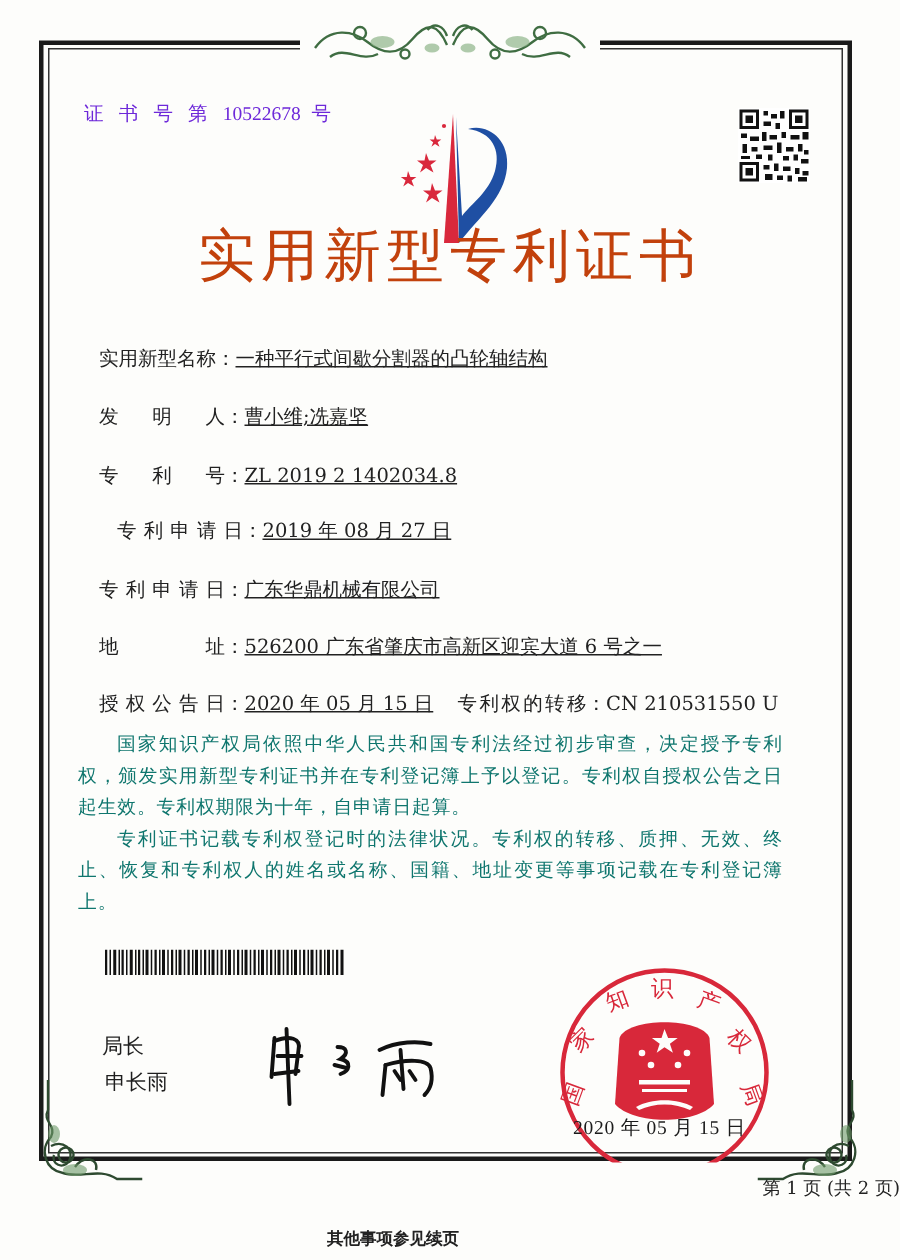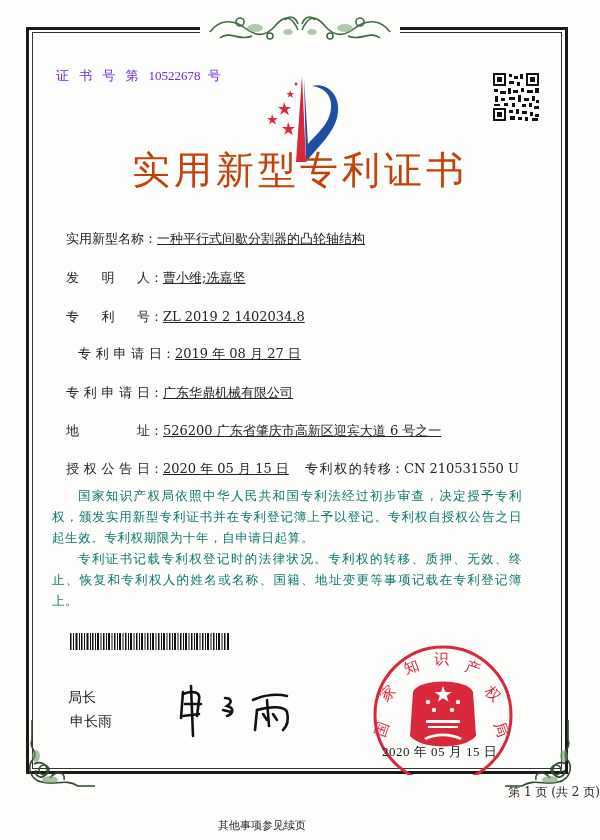--- a/index.html
+++ b/index.html
@@ -46,21 +46,21 @@
   .director-name { position:absolute; left:70px; top:713px; font-size:14px; font-family:"DejaVu Sans", sans-serif; }
   .signature { position:absolute; left:175px; top:680px; width:130px; height:60px; }
   .seal { position:absolute; left:368px; top:640px; width:150px; height:135px; }
   .seal-date {
     position:absolute; left:382px; top:743px; font-size:13px; color:#1b1b1b;
     font-family:"Liberation Serif", serif; letter-spacing:0.5px;
   }
   .page-no {
     position:absolute; left:0; width:600px; top:784px; text-align:right; font-size:12px; color:#222;
   }
-  .footer-note { position:absolute; left:0; width:524px; top:818px; text-align:center; font-size:11px; color:#222; }
+  .footer-note { position:absolute; left:0; width:524px; top:818px; text-align:center; font-size:11px; color:#222;font-weight:bold; }
 </style>
 </head>
 <body>
 
 <div class="frame-outer"></div>
 <div class="frame-inner"></div>
 
 <svg class="ornament ornament-top" viewBox="0 0 200 40">
   <rect x="0" y="0" width="200" height="40" fill="#fdfdfb"></rect>
   <g fill="none" stroke="#3f6d42" stroke-width="1.6">

